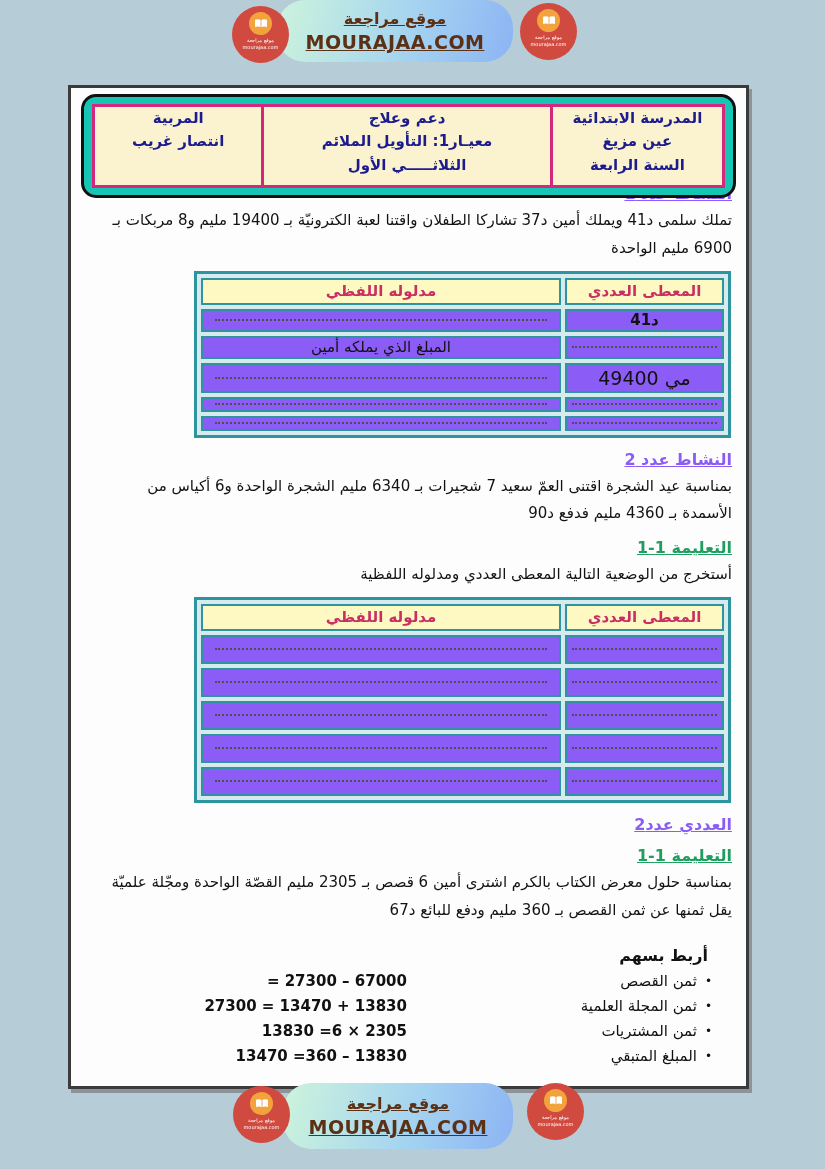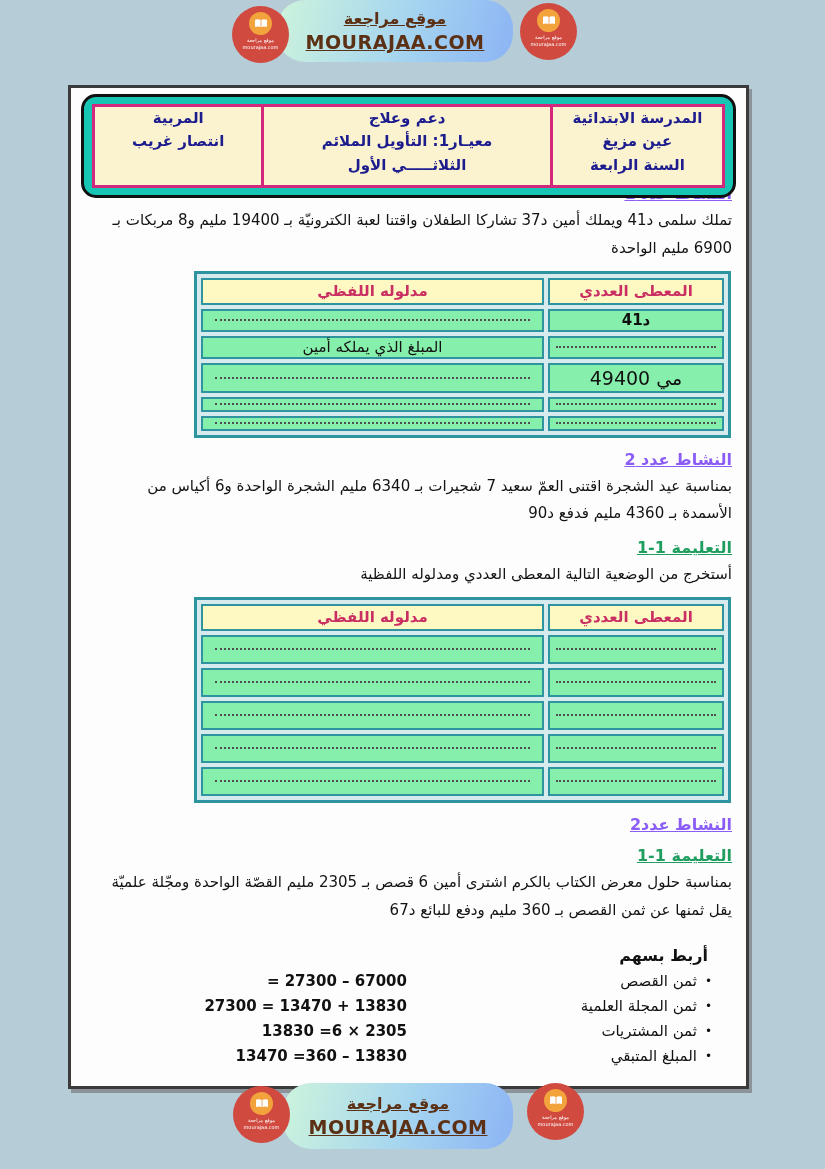--- a/index.html
+++ b/index.html
@@ -47,24 +47,24 @@
     padding:4px 6px 0 14px;color:#131313;
   }
   
   .wtable{
     direction:rtl;border:3px solid #2e95a0;background:#d7ebef;
     padding:4px;margin:8px 7px 0 115px;box-sizing:border-box;
   }
   .trow{display:flex;gap:4px;margin-top:4px;}
   .trow:first-child{margin-top:0;}
   .tcell{
-    border:2px solid #2e95a0;background:#86efac;display:flex;
+    border:2px solid #2e95a0;background:#8b5cf6;display:flex;
     align-items:center;justify-content:center;box-sizing:border-box;
   }
-  .tcell-numeric{width:176px;align-items:center;}
+  .tcell-numeric{width:159px;align-items:center;}
   .tcell-verbal{flex:1;}
   .thead .tcell{background:#fef9c3;height:27px;}
   .thead-text{color:#c92f63;font-weight:bold;font-size:15px;}
   .h22{height:23px;} .h28{height:30px;} .h14{height:15px;} .h29{height:29px;}
   .dotline{border-top:2px dotted #4e4e4e;width:93%;height:0;}
   .val{font-weight:bold;font-size:15px;color:#111;}
   .val-big{font-size:19px;color:#111;}
   
   .match-head{
     direction:rtl;text-align:right;font-weight:bold;font-size:16px;
@@ -271,21 +271,21 @@
       <div class="trow">
         <div class="tcell tcell-numeric h29">
             <div class="dotline"></div>
           </div>
         <div class="tcell tcell-verbal h29">
             <div class="dotline"></div>
           </div>
       </div>
     </div>
 
-    <div class="sec-title" style="margin-top:12px;">النشاط عدد2</div>
+    <div class="sec-title" style="margin-top:12px;">العددي عدد2</div>
     <div class="sec-title green" style="margin-top:12px;">التعليمة 1-1</div>
     <div class="para">بمناسبة حلول معرض الكتاب بالكرم اشترى أمين 6 قصص بـ 2305 مليم القصّة الواحدة ومجّلة علميّة يقل ثمنها عن ثمن القصص بـ 360 مليم ودفع للبائع ⁦67د⁩</div>
 
     <div class="match-head">أربط بسهم</div>
 
     <div class="match-row">
       <div class="match-eq">= 27300 – 67000</div>
       <div class="spacer"></div>
       <div class="match-label">
         <span class="dot">•</span>

